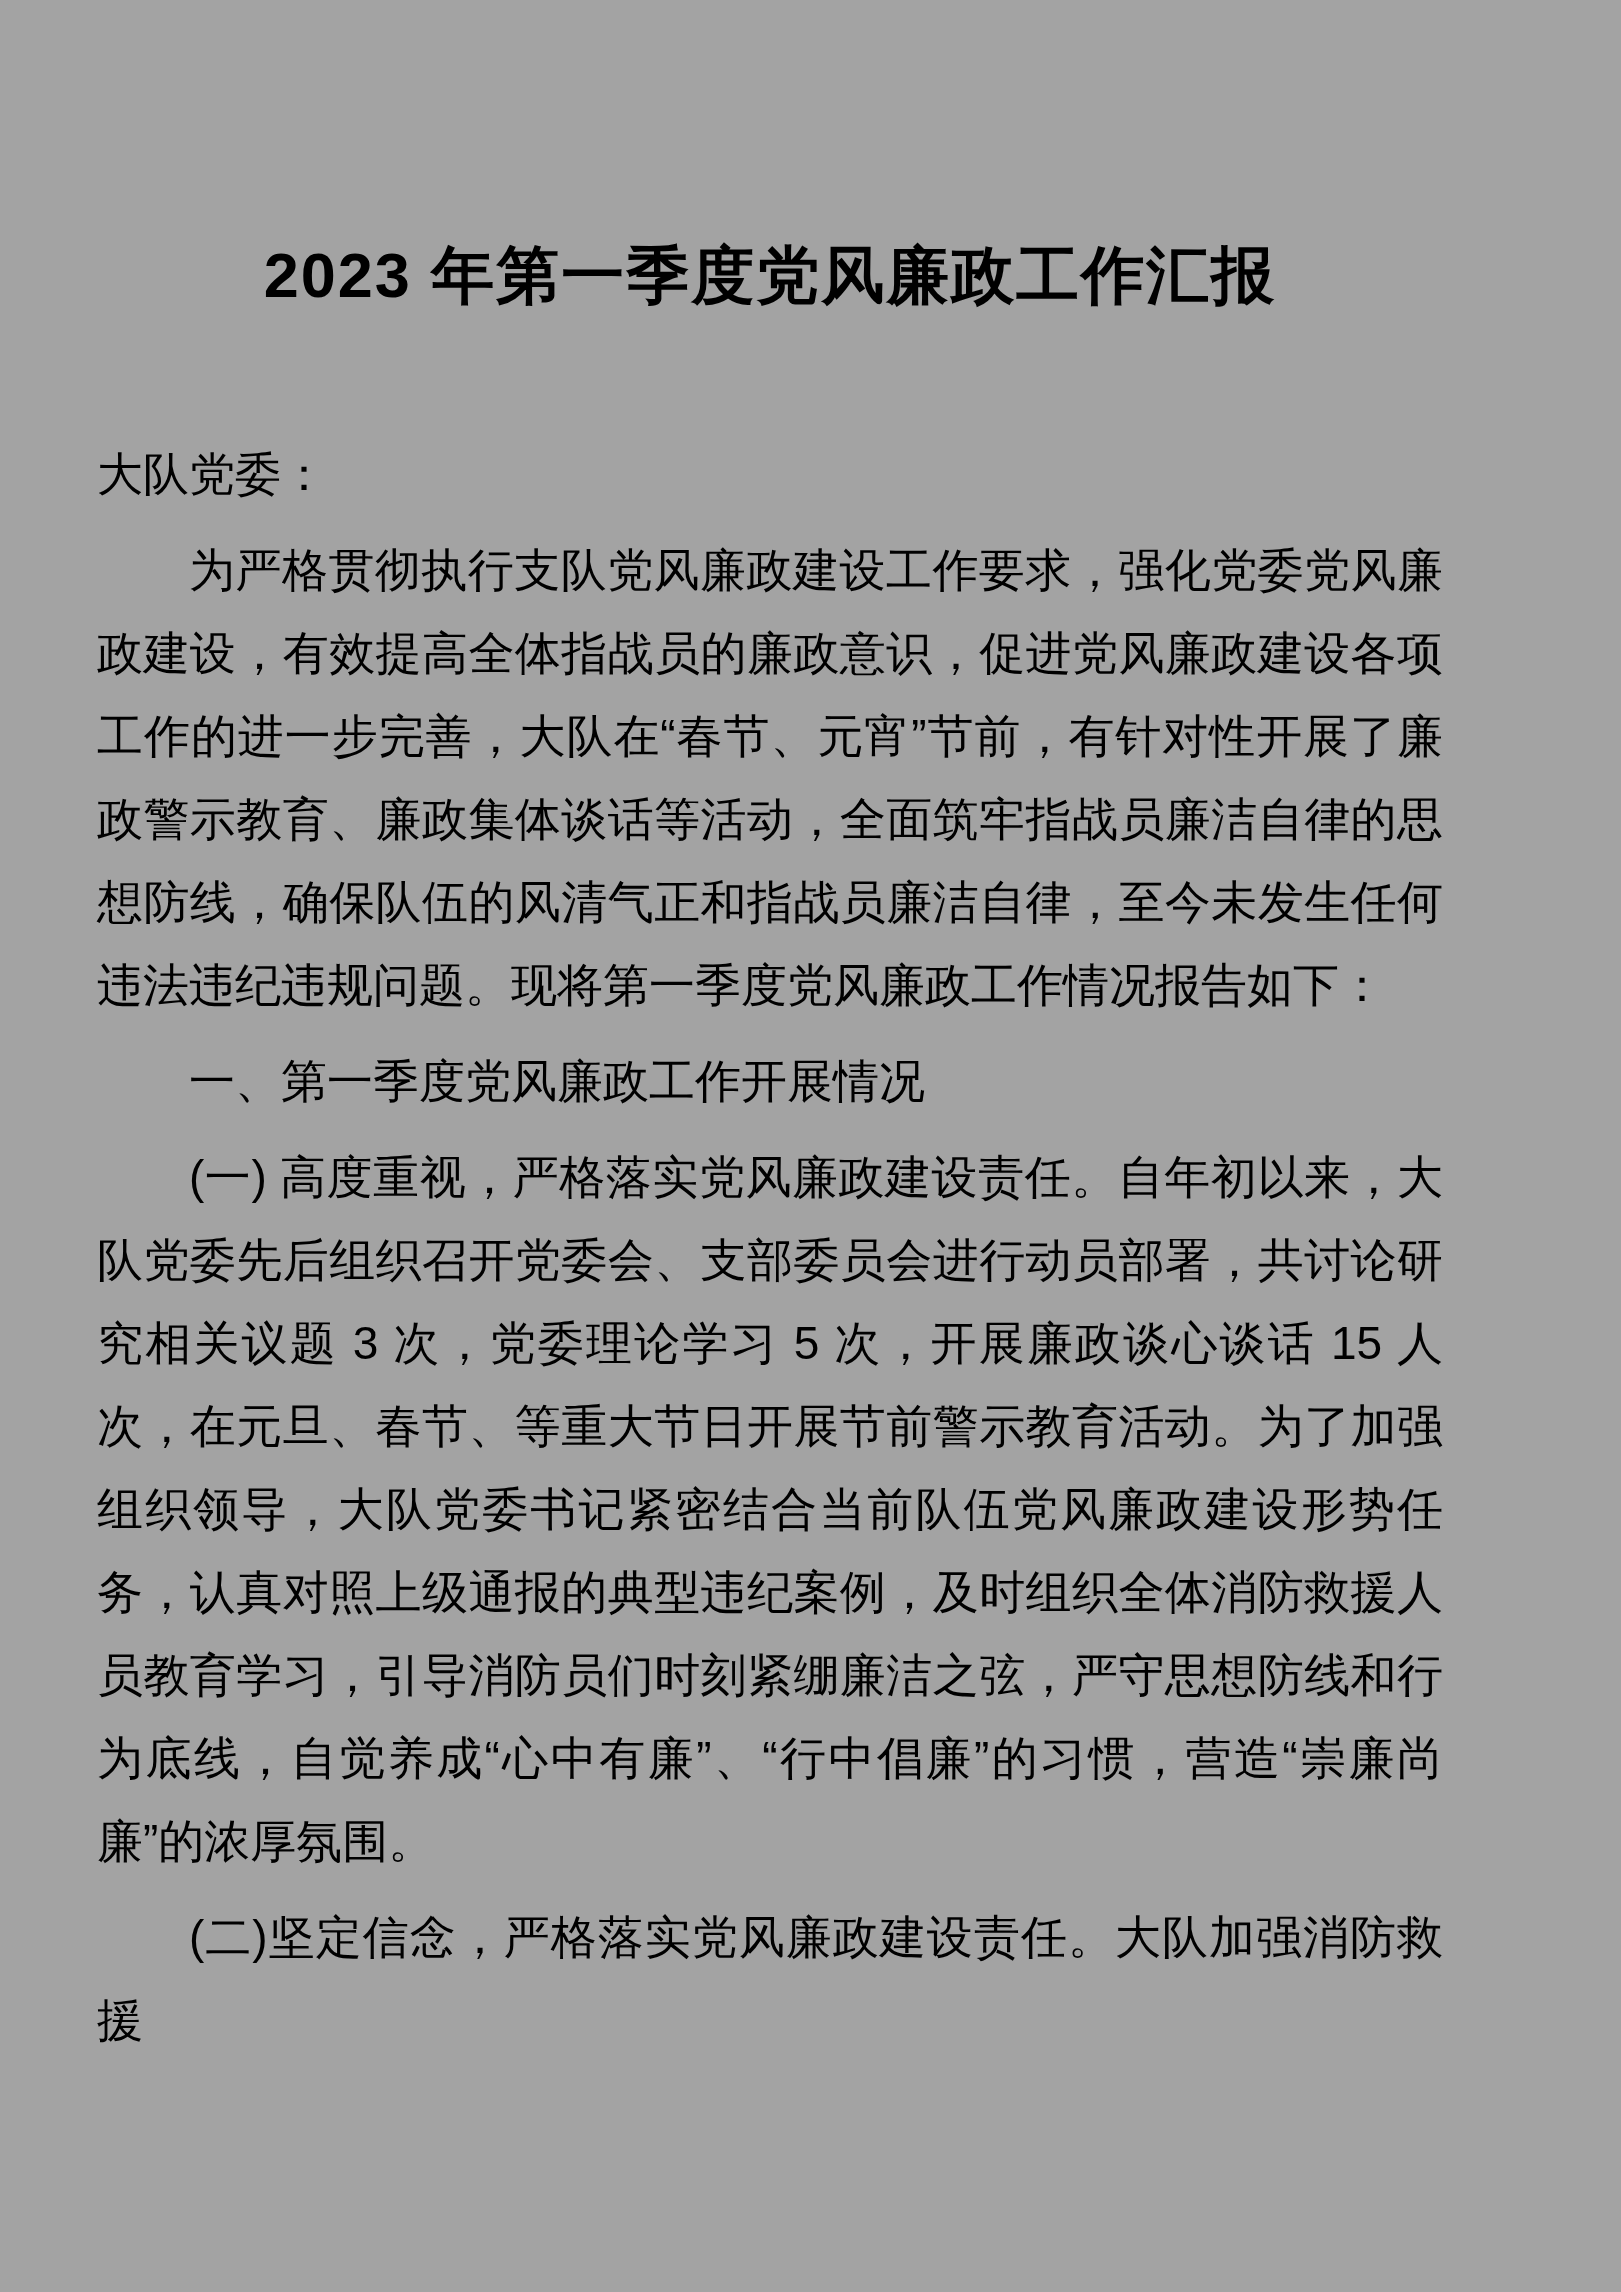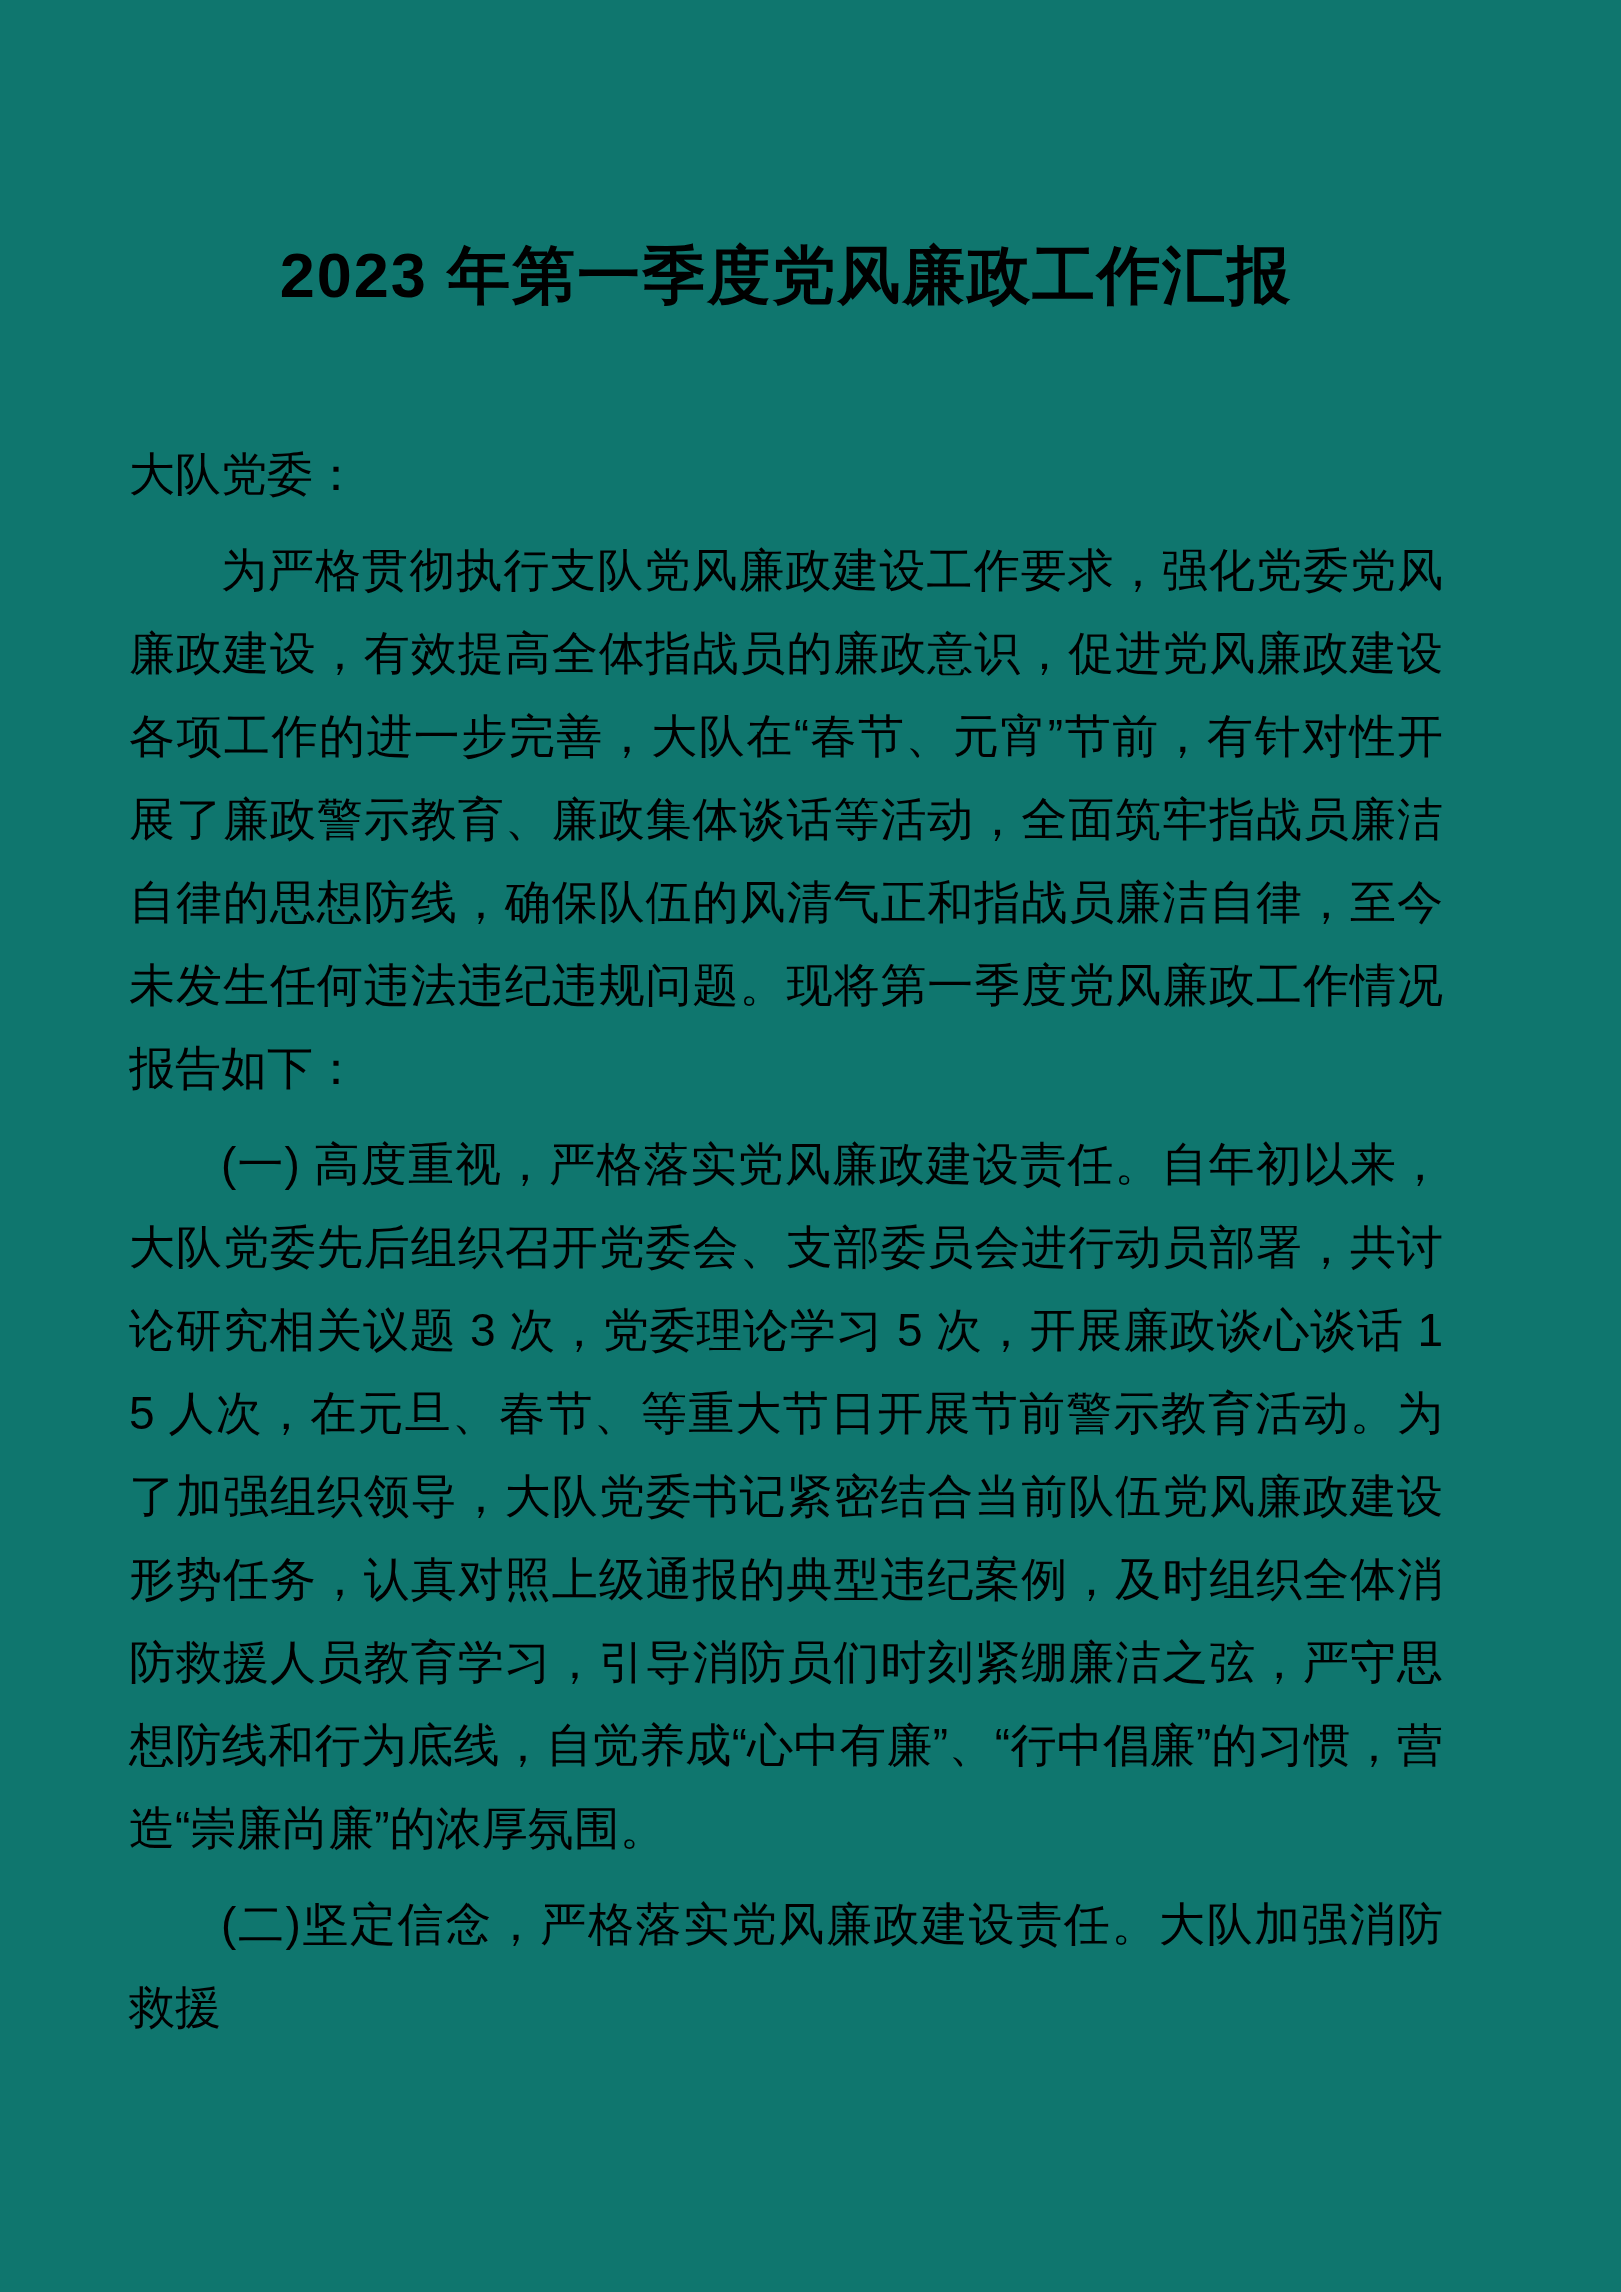--- a/index.html
+++ b/index.html
@@ -5,25 +5,25 @@
   html, body {
     margin: 0;
     padding: 0;
     background: #ffffff;
   }
   .page {
     position: relative;
     width: 1621px;
     height: 2293px;
     margin: 0 auto;
-    background: #0f766e;
+    background: #a3a3a3;
     color: #000000;
     font-family: "Liberation Sans", sans-serif;
     box-sizing: border-box;
-    padding: 235px 165px 0 116px;
+    padding: 235px 165px 0 84px;
     overflow: hidden;
   }
   .title {
     font-size: 63px;
     font-weight: 700;
     text-align: center;
     margin: 0 0 116px 0;
     letter-spacing: 2px;
     line-height: 1.3;
   }
@@ -42,18 +42,19 @@
 </head>
 <body>
 
 <div class="page">
   <h1 class="title">2023 年第一季度党风廉政工作汇报</h1>
 
   <p class="salutation">大队党委：</p>
 
   <p class="para">为严格贯彻执行支队党风廉政建设工作要求，强化党委党风廉政建设，有效提高全体指战员的廉政意识，促进党风廉政建设各项工作的进一步完善，大队在“春节、元宵”节前，有针对性开展了廉政警示教育、廉政集体谈话等活动，全面筑牢指战员廉洁自律的思想防线，确保队伍的风清气正和指战员廉洁自律，至今未发生任何违法违纪违规问题。现将第一季度党风廉政工作情况报告如下：</p>
 
+  <p class="para">一、第一季度党风廉政工作开展情况</p>
 
   <p class="para">(一) 高度重视，严格落实党风廉政建设责任。自年初以来，大队党委先后组织召开党委会、支部委员会进行动员部署，共讨论研究相关议题 3 次，党委理论学习 5 次，开展廉政谈心谈话 15 人次，在元旦、春节、等重大节日开展节前警示教育活动。为了加强组织领导，大队党委书记紧密结合当前队伍党风廉政建设形势任务，认真对照上级通报的典型违纪案例，及时组织全体消防救援人员教育学习，引导消防员们时刻紧绷廉洁之弦，严守思想防线和行为底线，自觉养成“心中有廉”、“行中倡廉”的习惯，营造“崇廉尚廉”的浓厚氛围。</p>
 
   <p class="para">(二)坚定信念，严格落实党风廉政建设责任。大队加强消防救援</p>
 </div>
 
 
 </body></html>

